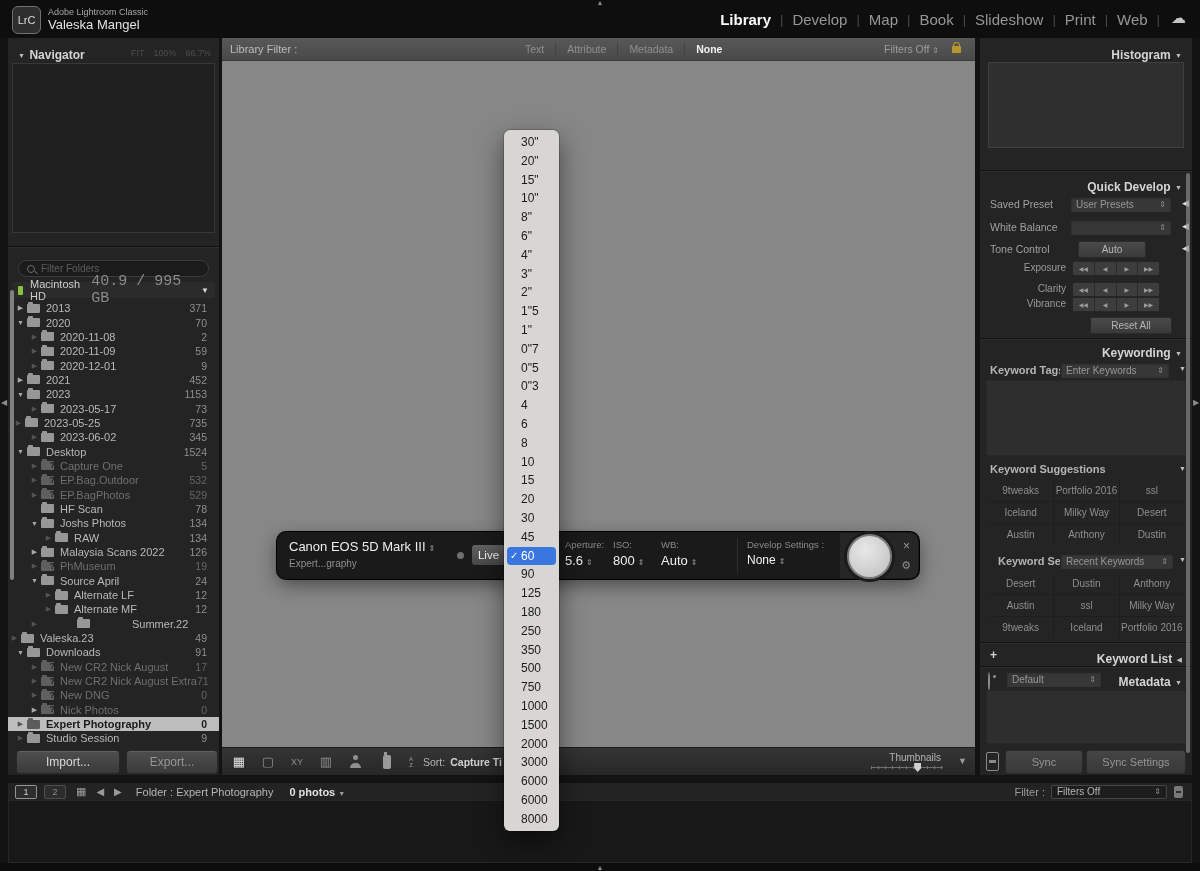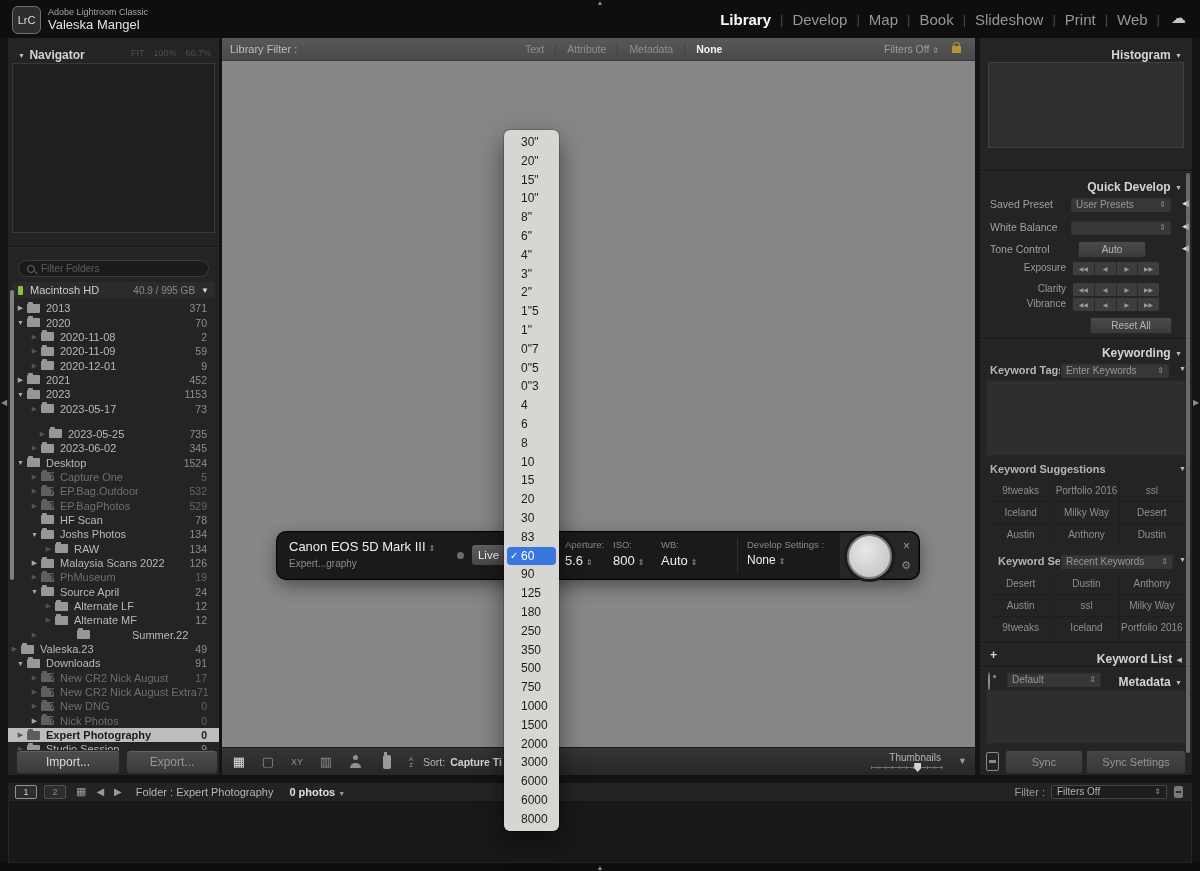--- a/index.html
+++ b/index.html
@@ -30,21 +30,21 @@
   .divider{position:absolute;left:0;right:0;height:1px;background:#141414;border-bottom:1px solid #2e2e2e;}
   .fsearch{position:absolute;left:10px;right:10px;top:222px;height:15px;background:#1b1b1b;border:1px solid #3c3c3c;
     border-radius:9px;display:flex;align-items:center;padding:0 8px;}
   .search-ico{width:6px;height:6px;border:1px solid #6a6a6a;border-radius:50%;position:relative;margin-right:6px;flex:none;}
   .search-ico::after{content:"";position:absolute;width:4px;height:1px;background:#6a6a6a;transform:rotate(45deg);right:-4px;bottom:-1px;}
   .fsearch-ph{font-size:10px;color:#5d5d5d;}
   .vol{position:absolute;top:244px;left:4px;right:4px;height:16px;display:flex;align-items:center;background:#2b2b2b;
     border-radius:3px;padding:0 6px;}
   .vol-led{width:5px;height:9px;background:#86c440;border-radius:1px;margin-right:7px;flex:none;}
   .vol-name{font-size:11px;color:#cdcdcd;}
-  .vol-usage{margin-left:auto;font-size:10px;color:#8a8a8a;}
+  .vol-usage{margin-left:auto;font-size:15px;color:#8a8a8a;font-family:Liberation Mono, monospace;}
   .vol-tri{margin-left:6px;font-size:8px;color:#d6d6d6;}
   #folder-list{position:absolute;top:263px;left:0;right:0;}
   .frow{height:14.35px;display:flex;align-items:center;font-size:11px;cursor:pointer;}
   .farr{width:13px;text-align:center;font-size:7px;color:#a8a8a8;flex:none;}
   .farr.dim{color:#535353;}
   .farr.none{color:transparent;}
   .fico{width:13px;height:9px;background:#979797;border-radius:1px;position:relative;flex:none;margin-right:6px;}
   .fico::before{content:"";position:absolute;top:-2px;left:1px;width:5px;height:2px;background:#979797;border-radius:1px 1px 0 0;}
   .missing .fico{background:#5f5f5f;}
   .missing .fico::before{background:#5f5f5f;}
@@ -266,21 +266,21 @@
           <span class="fico"></span>
           <span class="flabel">2023</span>
           <span class="fcount">1153</span>
         </div>
         <div class="frow" style="padding-left: 20px;">
           <span class="farr dim">▶</span>
           <span class="fico"></span>
           <span class="flabel">2023-05-17</span>
           <span class="fcount">73</span>
         </div>
-        <div class="frow" style="padding-left: 28px; margin-top: 11px;">
+        <div class="frow" style="padding-left: 4px;">
           <span class="farr dim">▶</span>
           <span class="fico"></span>
           <span class="flabel">2023-05-25</span>
           <span class="fcount">735</span>
         </div>
         <div class="frow" style="padding-left: 20px;">
           <span class="farr dim">▶</span>
           <span class="fico"></span>
           <span class="flabel">2023-06-02</span>
           <span class="fcount">345</span>
@@ -514,21 +514,21 @@
       <div class="mi"><span>0"7</span></div>
       <div class="mi"><span>0"5</span></div>
       <div class="mi"><span>0"3</span></div>
       <div class="mi"><span>4</span></div>
       <div class="mi"><span>6</span></div>
       <div class="mi"><span>8</span></div>
       <div class="mi"><span>10</span></div>
       <div class="mi"><span>15</span></div>
       <div class="mi"><span>20</span></div>
       <div class="mi"><span>30</span></div>
-      <div class="mi"><span>83</span></div>
+      <div class="mi"><span>45</span></div>
       <div class="mi sel"><span class="chk">✓</span><span>60</span></div>
       <div class="mi"><span>90</span></div>
       <div class="mi"><span>125</span></div>
       <div class="mi"><span>180</span></div>
       <div class="mi"><span>250</span></div>
       <div class="mi"><span>350</span></div>
       <div class="mi"><span>500</span></div>
       <div class="mi"><span>750</span></div>
       <div class="mi"><span>1000</span></div>
       <div class="mi"><span>1500</span></div>

